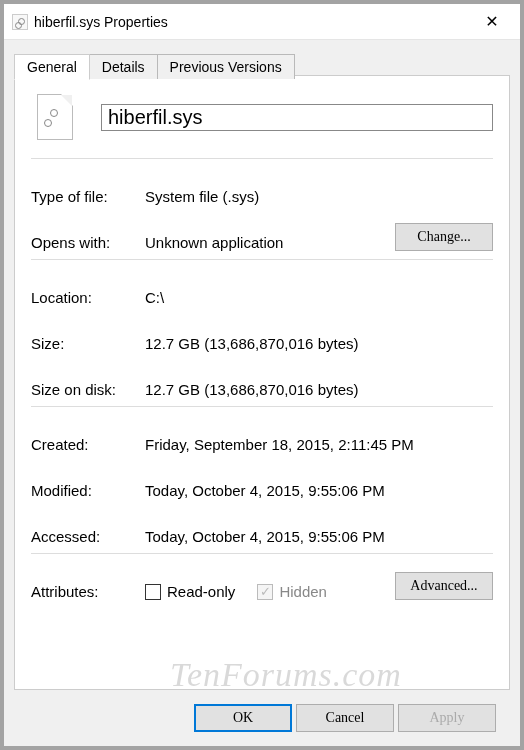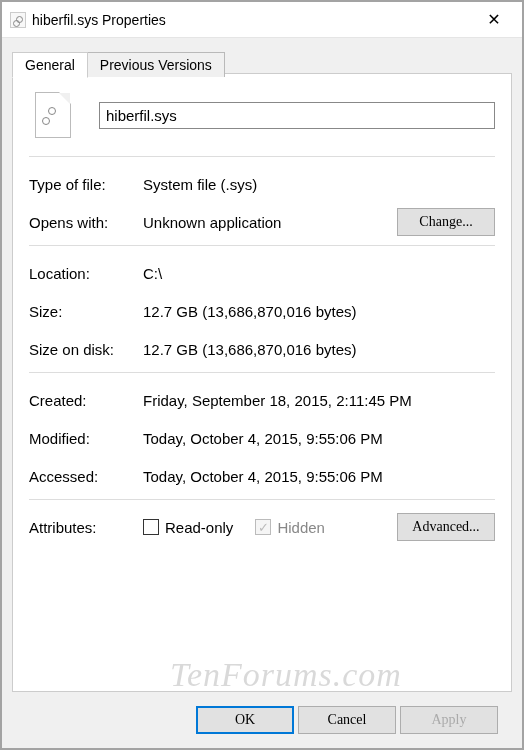--- a/index.html
+++ b/index.html
@@ -9,21 +9,21 @@
     height: 750px;
     background: #fff;
     font-family: "Segoe UI", Tahoma, sans-serif;
     font-size: 14px;
     color: #000;
     position: relative;
   }
   .window {
     width: 524px;
     height: 750px;
-    border: 2px solid #a3a3a3;
+    border: 4px solid #a3a3a3;
     background: #fdba74;
     display: flex;
     flex-direction: column;
   }
   .titlebar {
     height: 36px;
     background: #fff;
     border-bottom: 1px solid #e5e5e5;
     display: flex;
     align-items: center;
@@ -135,33 +135,34 @@
     border: 1.5px solid #888;
     border-radius: 50%;
   }
   .file-icon .gear1 { width: 8px; height: 8px; top: 14px; left: 12px; }
   .file-icon .gear2 { width: 8px; height: 8px; top: 24px; left: 6px; }
   .fname-input {
     flex: 1;
     height: 27px;
     border: 1px solid #888;
     padding: 2px 6px;
-    font-size: 15px;
+    font-size: 20px;
     font-family: inherit;
   }
   .sep {
     border: none;
     border-top: 1px solid #ddd;
     margin: 6px 0 12px 0;
   }
   .prop-row {
     display: flex;
-    align-items: center;
+    align-items: flex-end;
     min-height: 30px;
     margin-bottom: 8px;
+    margin-top: 16px;
   }
   .prop-label {
     width: 114px;
     flex-shrink: 0;
   }
   .prop-value {
     flex: 1;
   }
   .btn {
     background: #e1e1e1;
@@ -226,20 +227,21 @@
   <div class="titlebar">
     <div class="title-icon"></div>
     <div class="title-text">hiberfil.sys Properties</div>
     <div class="close">✕</div>
   </div>
 
   <div class="client">
 
     <div class="tabs">
       <div class="tab active">General</div>
+      <div class="tab">Details</div>
       <div class="tab">Previous Versions</div>
     </div>
 
     <div class="panel">
 
       <div class="row-top">
         <div class="file-icon">
           <span class="gear1"></span>
             <span class="gear2"></span>
         </div>

